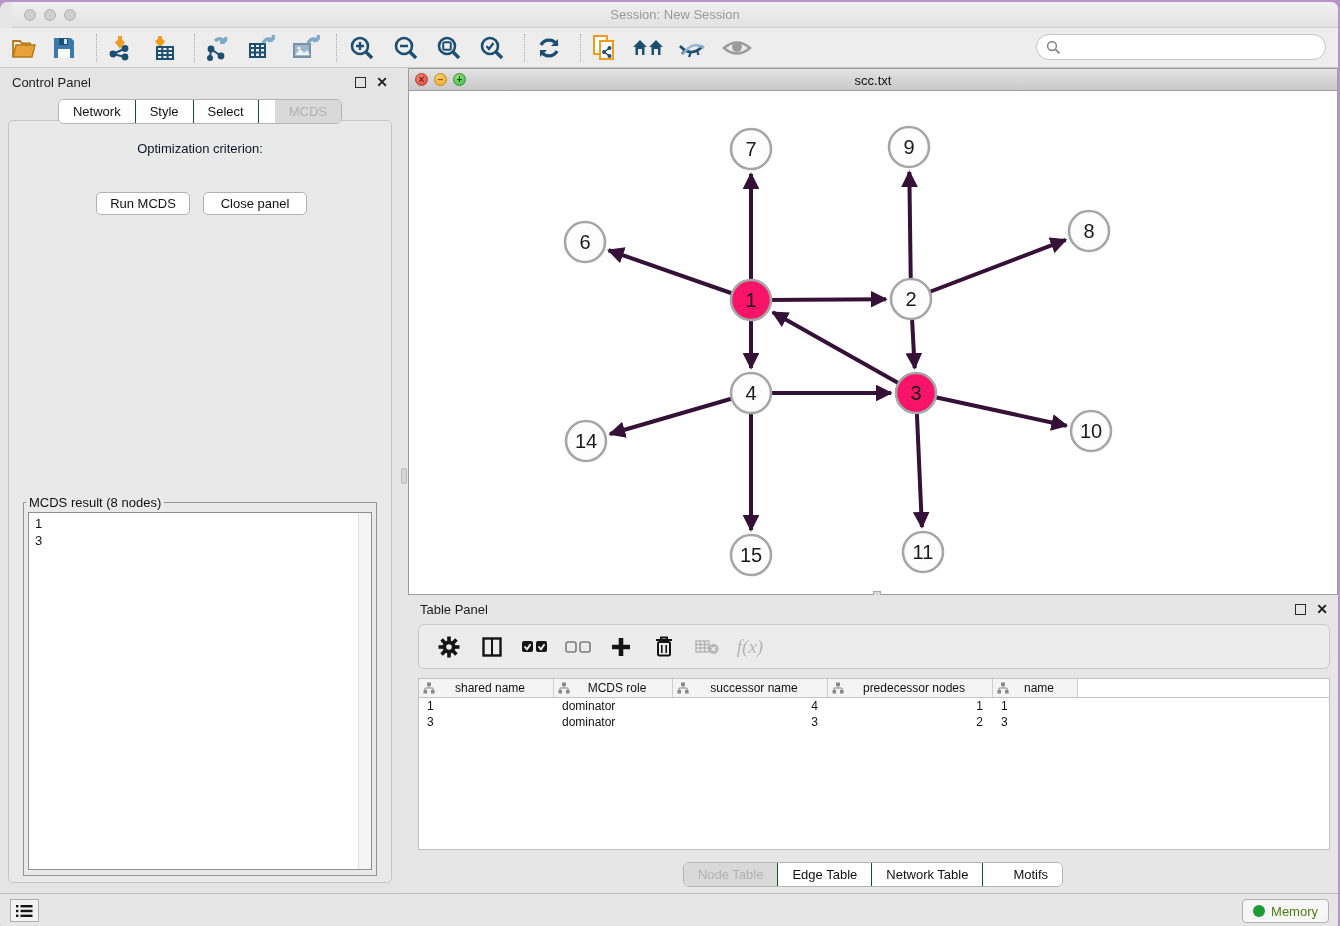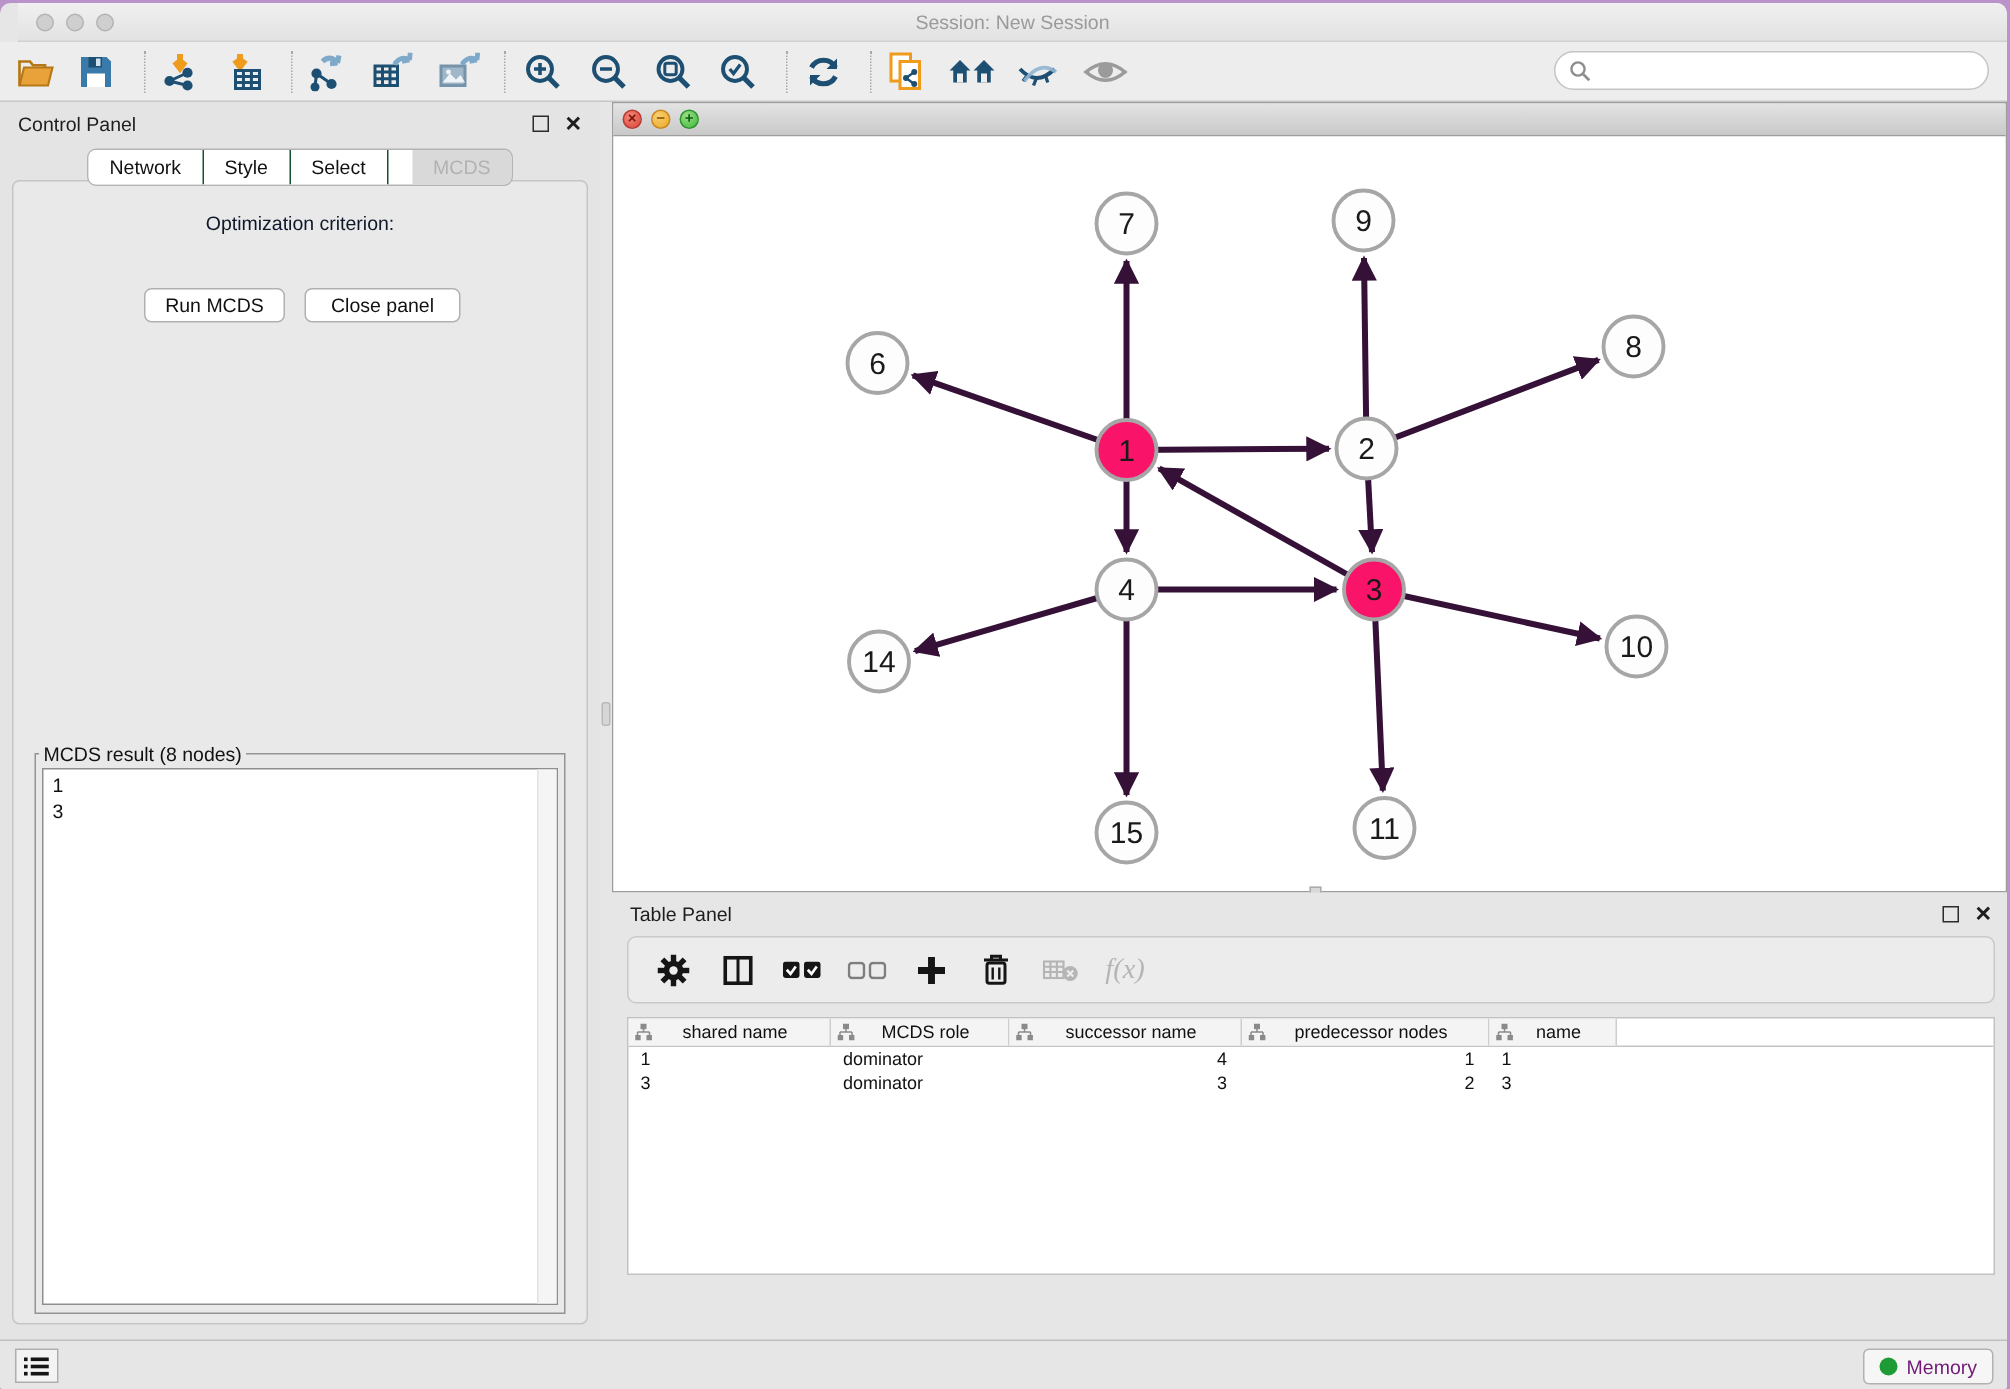--- a/index.html
+++ b/index.html
@@ -113,21 +113,21 @@
 
   #tp-tabs { position:absolute; left:0; right:0; bottom:6px; display:flex; justify-content:center; }
 
   
   #status-bar { position:absolute; left:0; right:0; bottom:0; height:33px;
     background:#e6e6e6; border-top:1px solid #bfbfbf; }
   #list-btn { position:absolute; left:10px; top:5px; width:29px; height:23px;
     background:#f3f3f3; border:1px solid #aeaeae; display:flex; align-items:center; justify-content:center; }
   #memory-btn { position:absolute; right:9px; top:5px; height:24px; padding:0 10px;
     background:#f6f6f6; border:1px solid #b2b2b2; border-radius:4px;
-    display:flex; align-items:center; gap:6px; font-size:13px; color:#701a75; }
+    display:flex; align-items:center; gap:6px; font-size:13px; color:#4d7c0f; }
   #memory-dot { width:12px; height:12px; border-radius:50%; background:#1e9b35; }
 </style>
 </head>
 <body>
 
 <div id="window">
 
   <div id="titlebar">
     <span class="mac-dot" style="left:12px"></span>
     <span class="mac-dot" style="left:32px"></span>
@@ -316,20 +316,21 @@
 
   <div id="v-splitter">
     <div id="v-handle"></div>
   </div>
 
   <div id="network-frame">
     <div id="net-titlebar">
       <span class="tl red" style="left:6px">×</span>
       <span class="tl yellow" style="left:25px">−</span>
       <span class="tl green" style="left:44px">+</span>
+      <div id="net-title">scc.txt</div>
     </div>
     <div id="graph-canvas"><svg width="930" height="505">
           <defs>
             <marker id="arr" viewBox="0 0 10 10" refX="9" refY="5" markerWidth="4.2" markerHeight="4.2" orient="auto">
               <path d="M0 0 L10 5 L0 10 z" fill="#351137"></path>
             </marker>
           </defs>
           <line x1="342" y1="209" x2="342" y2="83" stroke="#351137" stroke-width="4" marker-end="url(#arr)"></line>
           <line x1="342" y1="209" x2="199.60088855300984" y2="159.24609359081066" stroke="#351137" stroke-width="4" marker-end="url(#arr)"></line>
           <line x1="342" y1="209" x2="477.00048826694535" y2="208.15624694833159" stroke="#351137" stroke-width="4" marker-end="url(#arr)"></line>
@@ -496,20 +497,28 @@
           </div>
           <div class="tr">
             <div class="td" style="width: 135px;">3</div>
             <div class="td" style="width: 119px;">dominator</div>
             <div class="td r" style="width: 155px;">3</div>
             <div class="td r" style="width: 165px;">2</div>
             <div class="td" style="width: 85px;">3</div>
           </div>
         </div>
     </div>
+    <div id="tp-tabs">
+        <div class="seg-tabs">
+          <span class="seg-tab sel">Node Table</span>
+          <span class="seg-tab">Edge Table</span>
+          <span class="seg-tab">Network Table</span>
+          <span class="seg-tab">Motifs</span>
+        </div>
+      </div>
   </div>
 
   <div id="status-bar">
     <div id="list-btn">
       <svg width="17" height="14" viewBox="0 0 17 14">
           <g fill="#151515">
             <rect x="0" y="1" width="2.4" height="2.4"></rect>
             <rect x="4.5" y="1" width="12" height="2.4"></rect>
             <rect x="0" y="5.8" width="2.4" height="2.4"></rect>
             <rect x="4.5" y="5.8" width="12" height="2.4"></rect>

